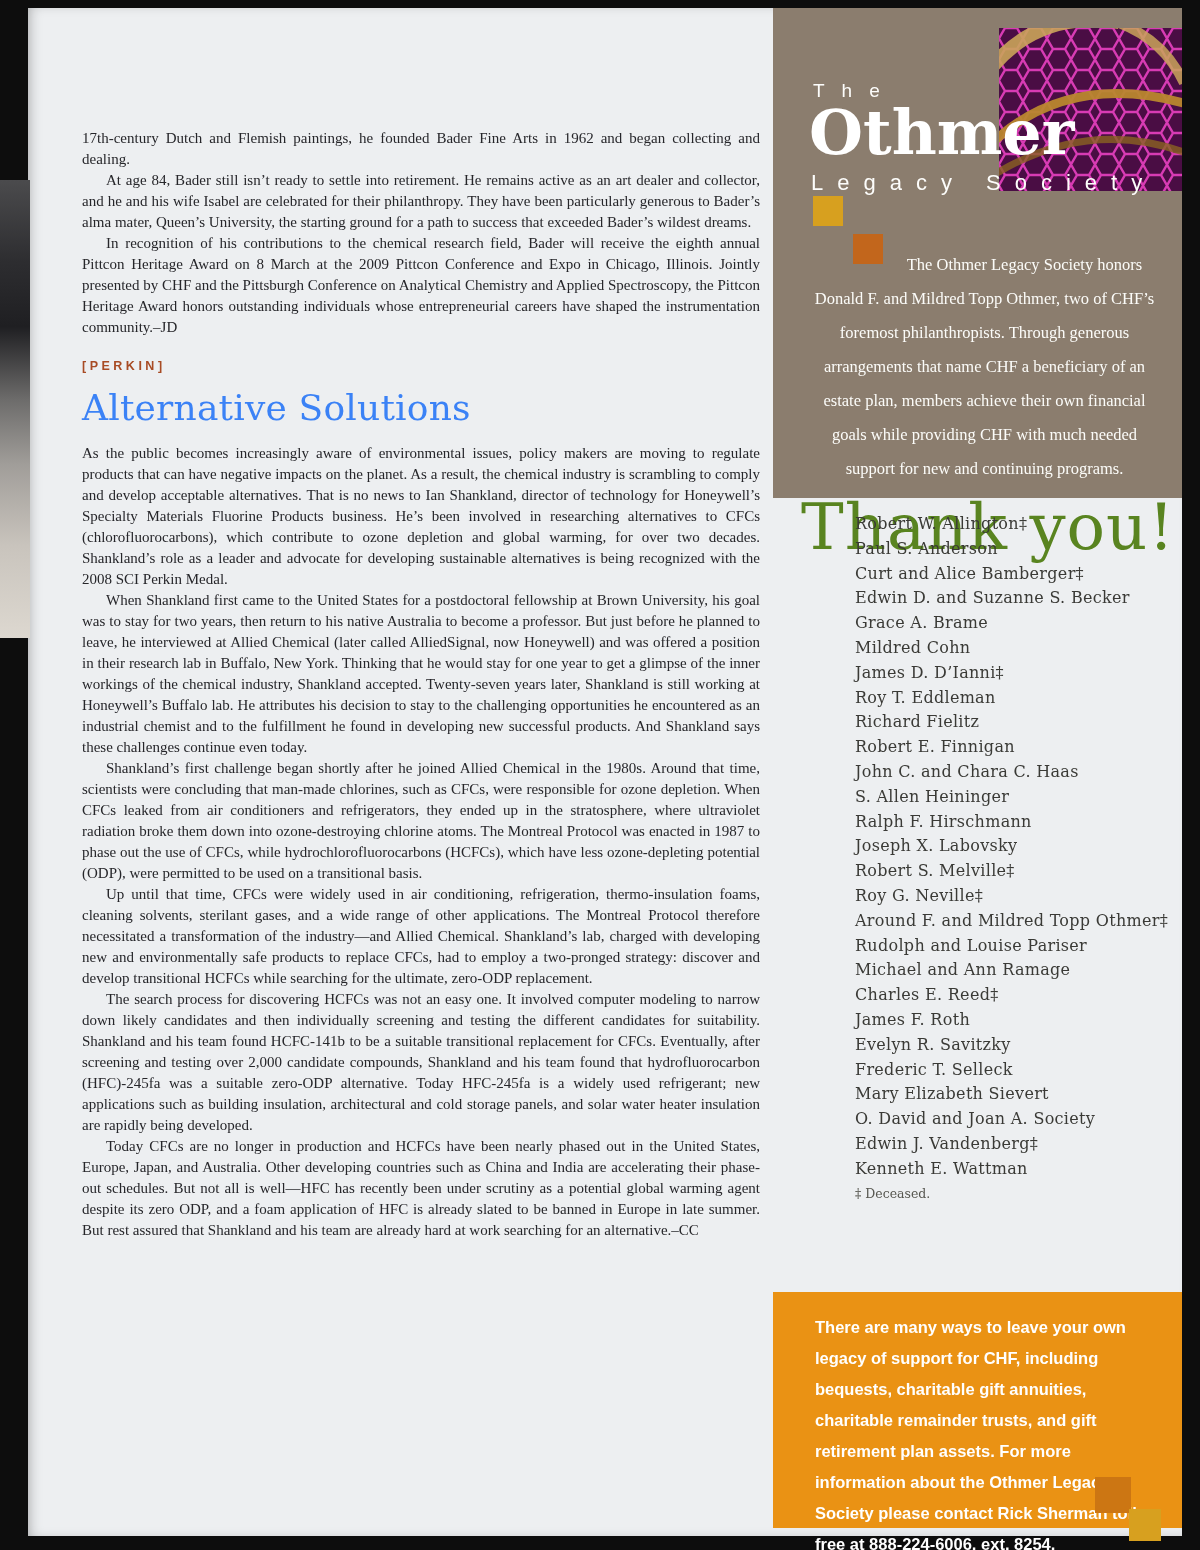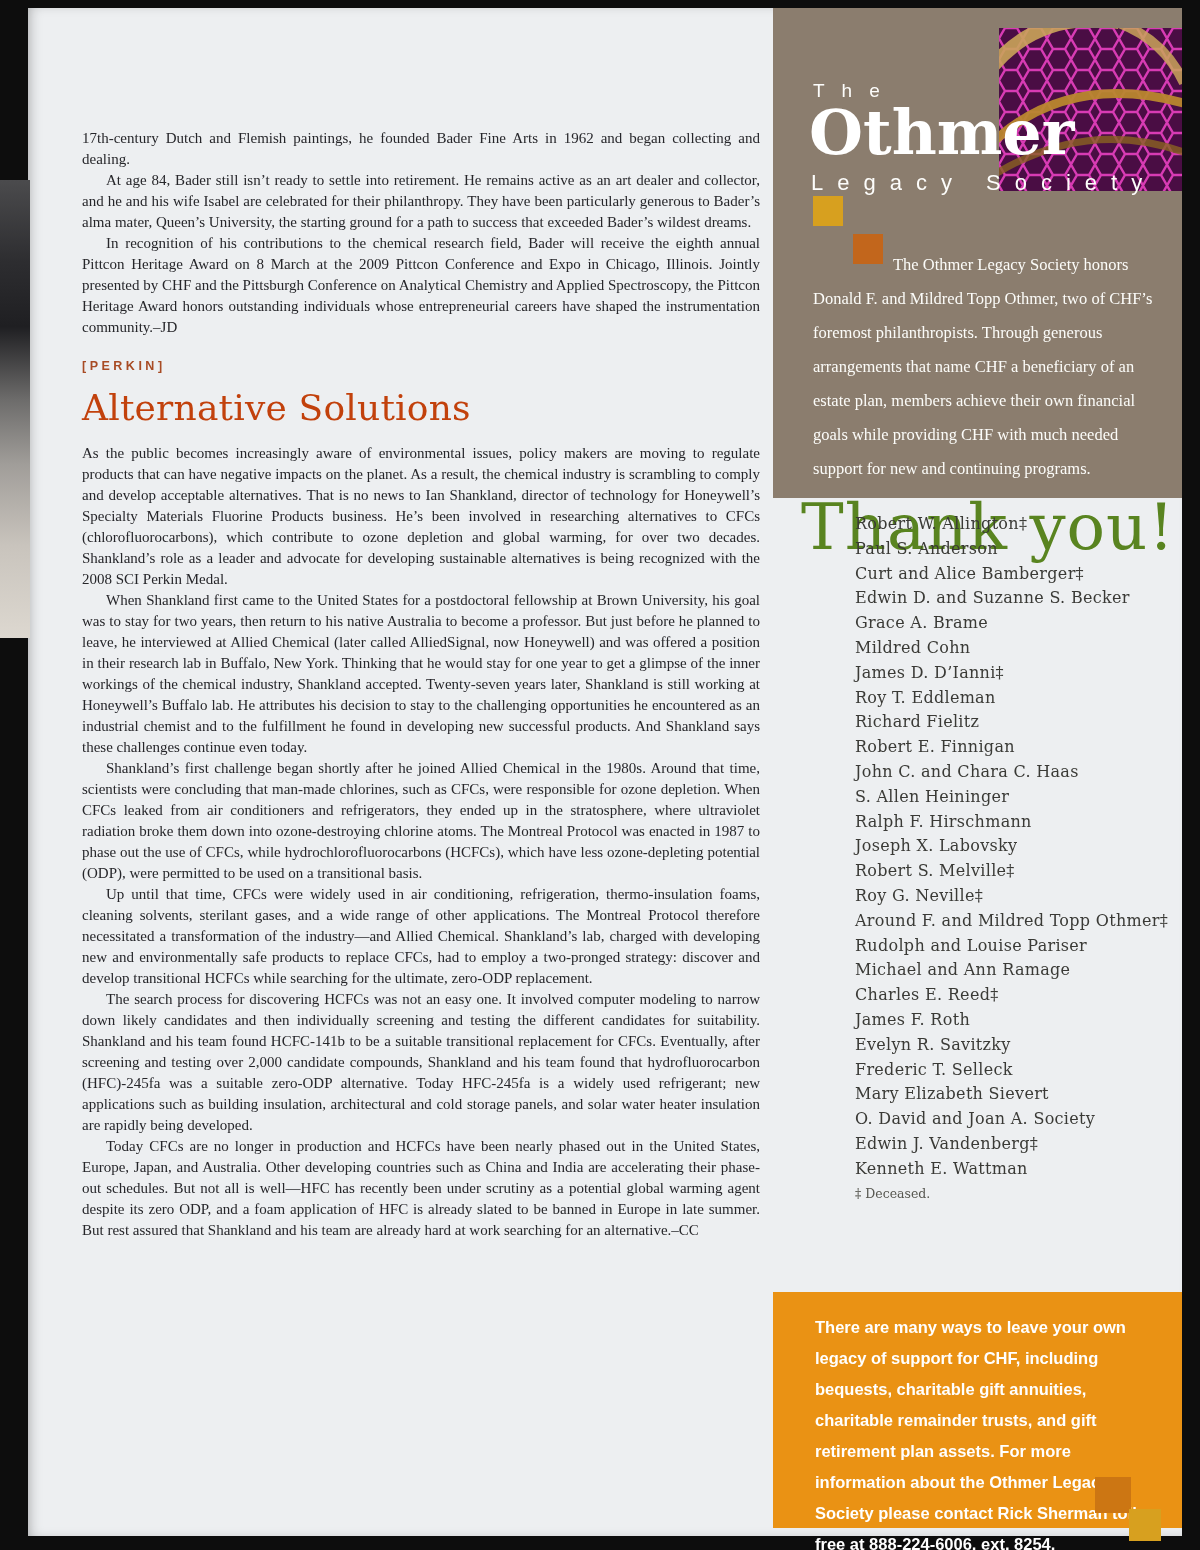--- a/index.html
+++ b/index.html
@@ -26,27 +26,27 @@
   .main-col p{margin:0;}
   .pblock p + p{text-indent:24px;}
   .perkin-tag{
     margin-top:18px;
     font-family:"Liberation Sans", sans-serif;
     font-size:12.5px;font-weight:bold;letter-spacing:3.5px;color:#a84b24;
   }
   .article-title{
     margin:10px 0 14px 0;
     font-family:"DejaVu Serif", serif;
-    font-size:36px;font-weight:400;color:#c2410c;letter-spacing:.2px;
+    font-size:36px;font-weight:400;color:#3b82f6;letter-spacing:.2px;
     text-align:left;line-height:42px;
   }
   
   .sidebar{position:absolute;left:773px;top:8px;width:409px;height:1528px;}
   .taupe{
-    position:relative;width:100%;height:490px;background:#8b7d6e;
+    position:relative;width:100%;height:490px;background:#8b7d6e;text-align:center;
   }
   .mesh-photo{position:absolute;right:0;top:20px;width:183px;height:163px;display:block;}
   .kicker{
     position:absolute;left:40px;top:72px;color:#fdfdfb;
     font-family:"Liberation Sans", sans-serif;font-size:19px;letter-spacing:17px;
   }
   .oth-title{
     position:absolute;left:36px;top:96px;color:#ffffff;
     font-family:"DejaVu Serif", serif;font-size:62px;line-height:58px;font-weight:700;
   }

